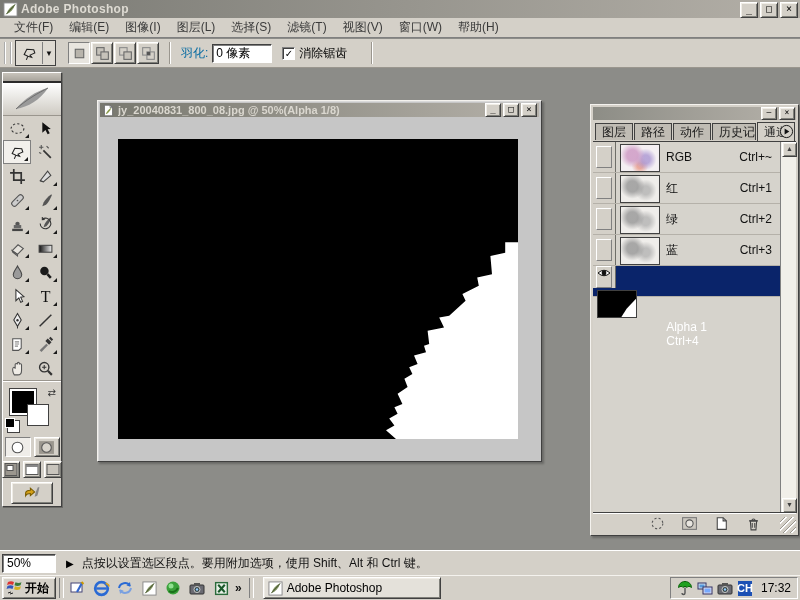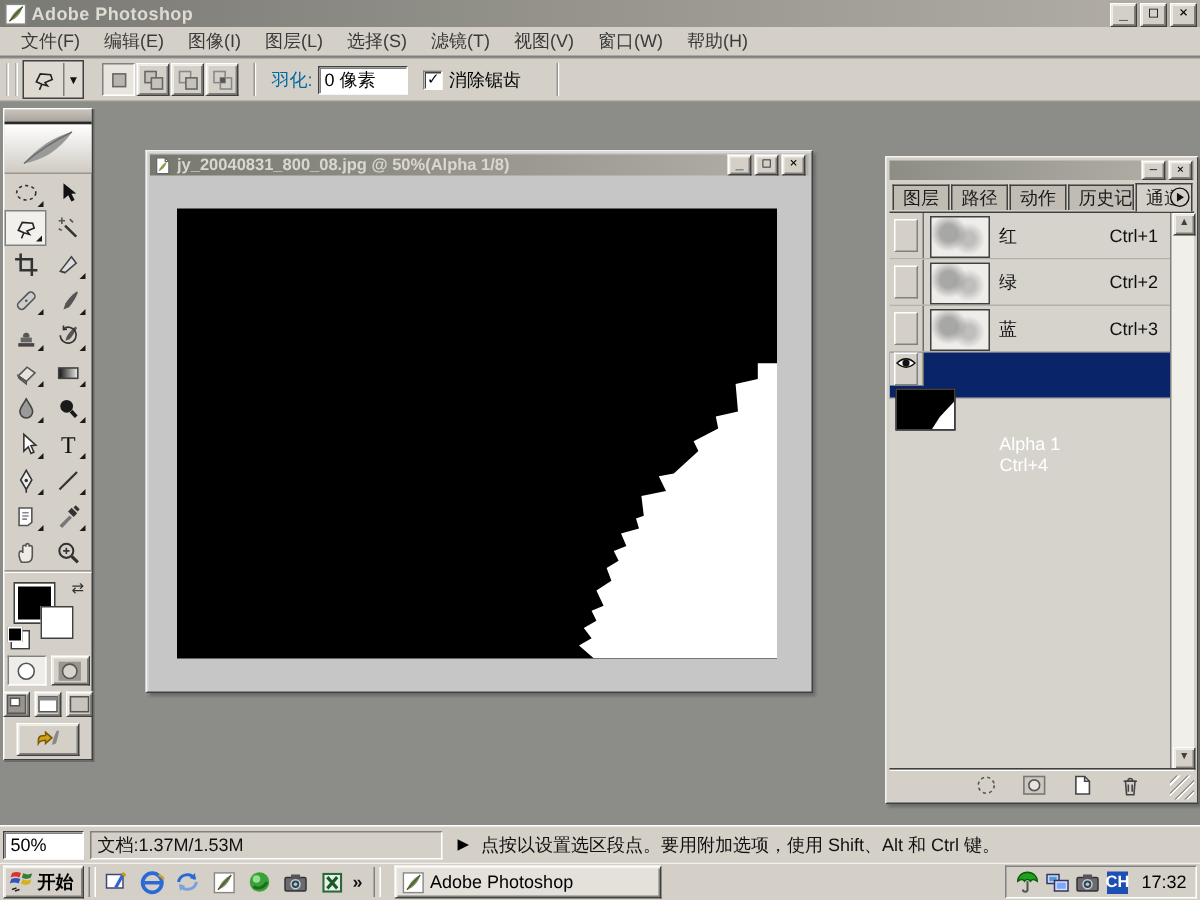--- a/index.html
+++ b/index.html
@@ -536,20 +536,28 @@
         <span class="pal-tab active">通道</span>
       </div>
     <span class="pal-menu-btn" style="position:absolute;right:4px;top:19px;z-index:3;">
         <svg width="15" height="15" viewBox="0 0 16 16">
           <circle cx="8" cy="8" r="6.5" fill="#d4d0c8" stroke="#111"></circle>
           <path d="M6 4.8 L11 8 L6 11.2 Z" fill="#111"></path>
         </svg>
       </span>
     <div class="chan-area">
 
+        <div class="chan-row">
+          <span class="eye-cell">
+            <span class="eye-box"><span></span></span>
+          </span>
+          <span class="chan-thumb thumb-rgb"></span>
+          <span class="chan-name">RGB</span>
+          <span class="chan-key">Ctrl+~</span>
+        </div>
 
         <div class="chan-row">
           <span class="eye-cell">
             <span class="eye-box"><span></span></span>
           </span>
           <span class="chan-thumb thumb-gray"></span>
           <span class="chan-name">红</span>
           <span class="chan-key">Ctrl+1</span>
         </div>
 
@@ -611,21 +619,20 @@
             <path d="M5 5.5 H11 L10.3 14 H5.7 Z" fill="none" stroke="#444"></path>
             <path d="M3.8 5.5 H12.2 M6.5 5.5 C6.5 3.2 9.5 3.2 9.5 5.5 M6.8 7.5 v4.5 M9.2 7.5 v4.5" stroke="#444" fill="none"></path>
           </svg>
         </span>
       </div>
     <div class="size-grip"></div>
   </div>
 
   <div class="statusbar">
     <span class="zoom-box inset-white">50%</span>
-    <span class="doc-info">文档:1.37M/1.53M</span>
     <span class="status-arrow">▶</span>
     <span class="status-hint">点按以设置选区段点。要用附加选项，使用 Shift、Alt 和 Ctrl 键。</span>
   </div>
 
   <div class="taskbar">
     <span class="start-btn raised">
       <span>
           <svg width="16" height="14" viewBox="0 0 16 14">
             <path d="M1 4 C3 3 5 3 7 4 L8 1 C6 0 4 0 2 1 Z" fill="#d33"></path>
             <path d="M8.5 4.2 C10.5 5.2 12.5 5.2 14.5 4.2 L15.5 1.2 C13.5 2.2 11.5 2.2 9.5 1.2 Z" fill="#3a7a3a"></path>

